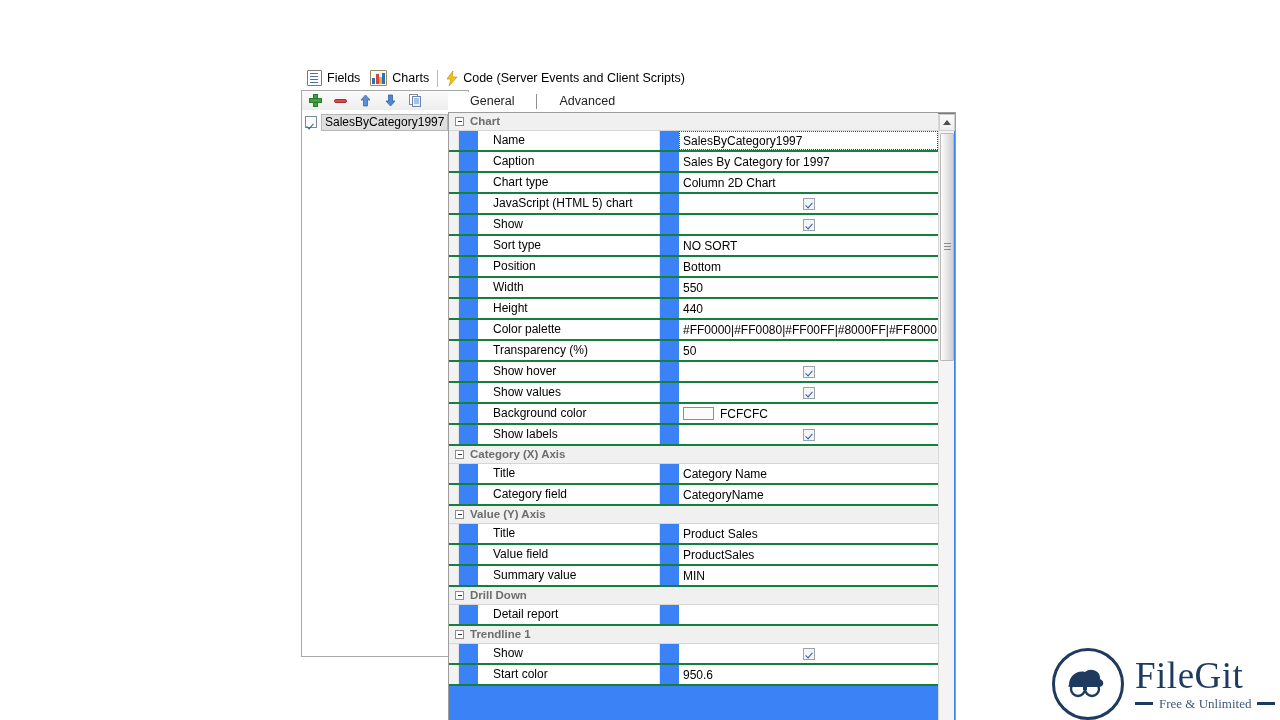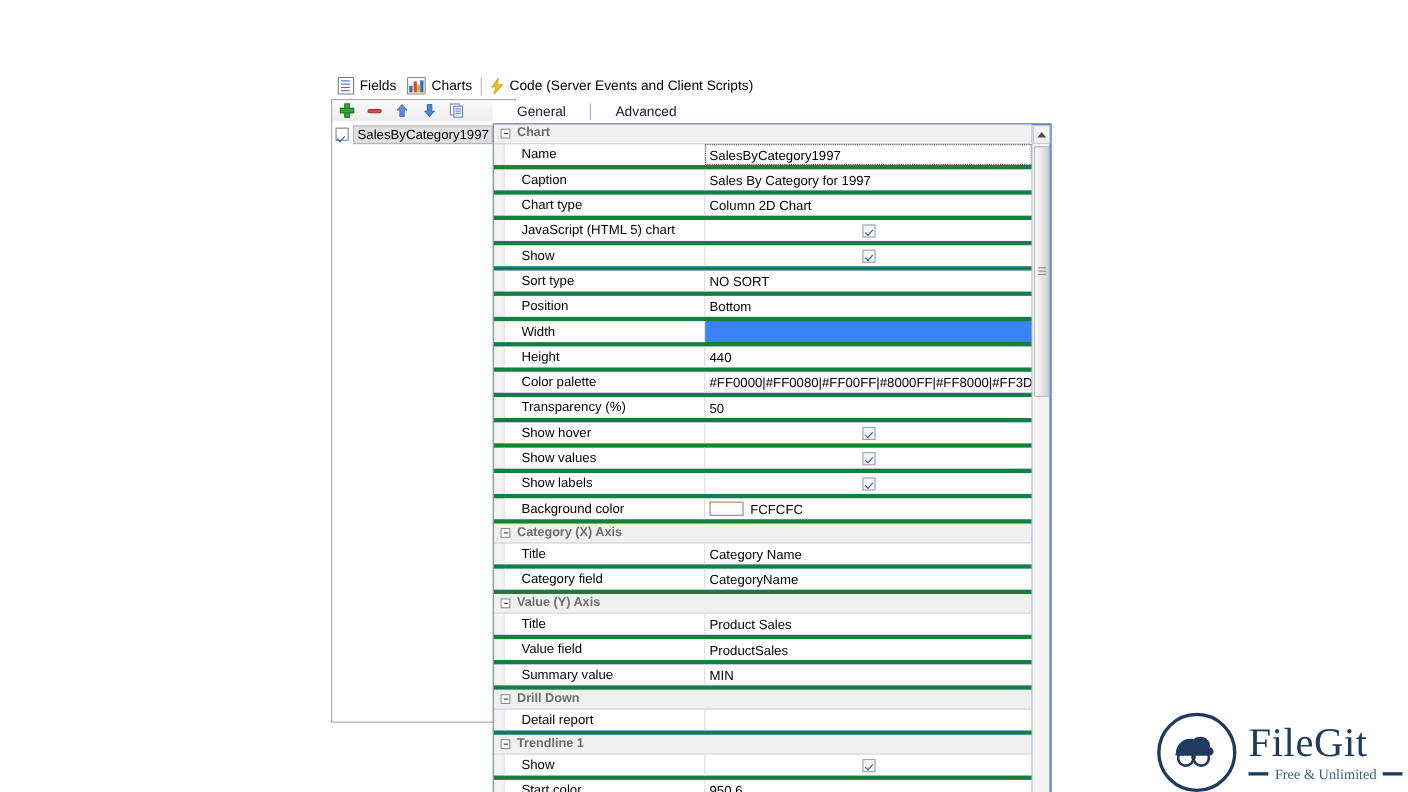--- a/index.html
+++ b/index.html
@@ -127,22 +127,22 @@
   .collapse {
     width: 9px; height: 9px; border: 1px solid #8c8c8c; background: #fff;
     position: relative; flex: none; box-sizing: border-box;
   }
   .collapse::before {
     content: ""; position: absolute; left: 1.5px; top: 3px; width: 4px; height: 1px; background: #333;
   }
 
   .prow {
     height: 19px; display: flex; align-items: stretch;
-    border-bottom: 4px solid #15803d;
-    font-size: 12px; color: #000;
+    border-bottom: 2px solid #15803d;
+    font-size: 12px; color: #000; gap: 19px;
   }
   .prow .pad { width: 9px; flex: none; background: #f2f2f2; border-right: 1px solid #e2e2e2; }
   .pname {
     width: 182px; flex: none; padding-left: 15px; line-height: 18px;
     border-right: 1px solid #e3e3e3; box-sizing: border-box;
     background: #ffffff; overflow: hidden; white-space: nowrap;
   }
   .pval {
     flex: 1; padding-left: 4px; line-height: 18px;
     background: #ffffff; overflow: hidden; white-space: nowrap;
@@ -324,20 +324,23 @@
           <div class="prow">
             <div class="pad"></div>
             <div class="pname">Position</div>
             <div class="pval">
               <span>Bottom</span>
             </div>
           </div>
           <div class="prow">
             <div class="pad"></div>
             <div class="pname">Width</div>
+            <div class="pval">
+              <span>550</span>
+            </div>
           </div>
           <div class="prow">
             <div class="pad"></div>
             <div class="pname">Height</div>
             <div class="pval">
               <span>440</span>
             </div>
           </div>
           <div class="prow">
             <div class="pad"></div>
@@ -356,37 +359,37 @@
           <div class="prow">
             <div class="pad"></div>
             <div class="pname">Show hover</div>
             <div class="pval centerchk">
               <span class="vchk"></span>
             </div>
           </div>
           <div class="prow">
             <div class="pad"></div>
             <div class="pname">Show values</div>
-            <div class="pval centerchk">
-              <span class="vchk"></span>
-            </div>
-          </div>
-          <div class="prow">
-            <div class="pad"></div>
-            <div class="pname">Show labels</div>
             <div class="pval centerchk">
               <span class="vchk"></span>
             </div>
           </div>
           <div class="prow">
             <div class="pad"></div>
             <div class="pname">Background color</div>
             <div class="pval">
               <span class="swatch" style="background: rgb(252, 252, 252);"></span>
               <span>FCFCFC</span>
+            </div>
+          </div>
+          <div class="prow">
+            <div class="pad"></div>
+            <div class="pname">Show labels</div>
+            <div class="pval centerchk">
+              <span class="vchk"></span>
             </div>
           </div>
           <div class="section">
             <span class="collapse"></span>
             <span>Category (X) Axis</span>
           </div>
           <div class="prow">
             <div class="pad"></div>
             <div class="pname">Title</div>
             <div class="pval">

